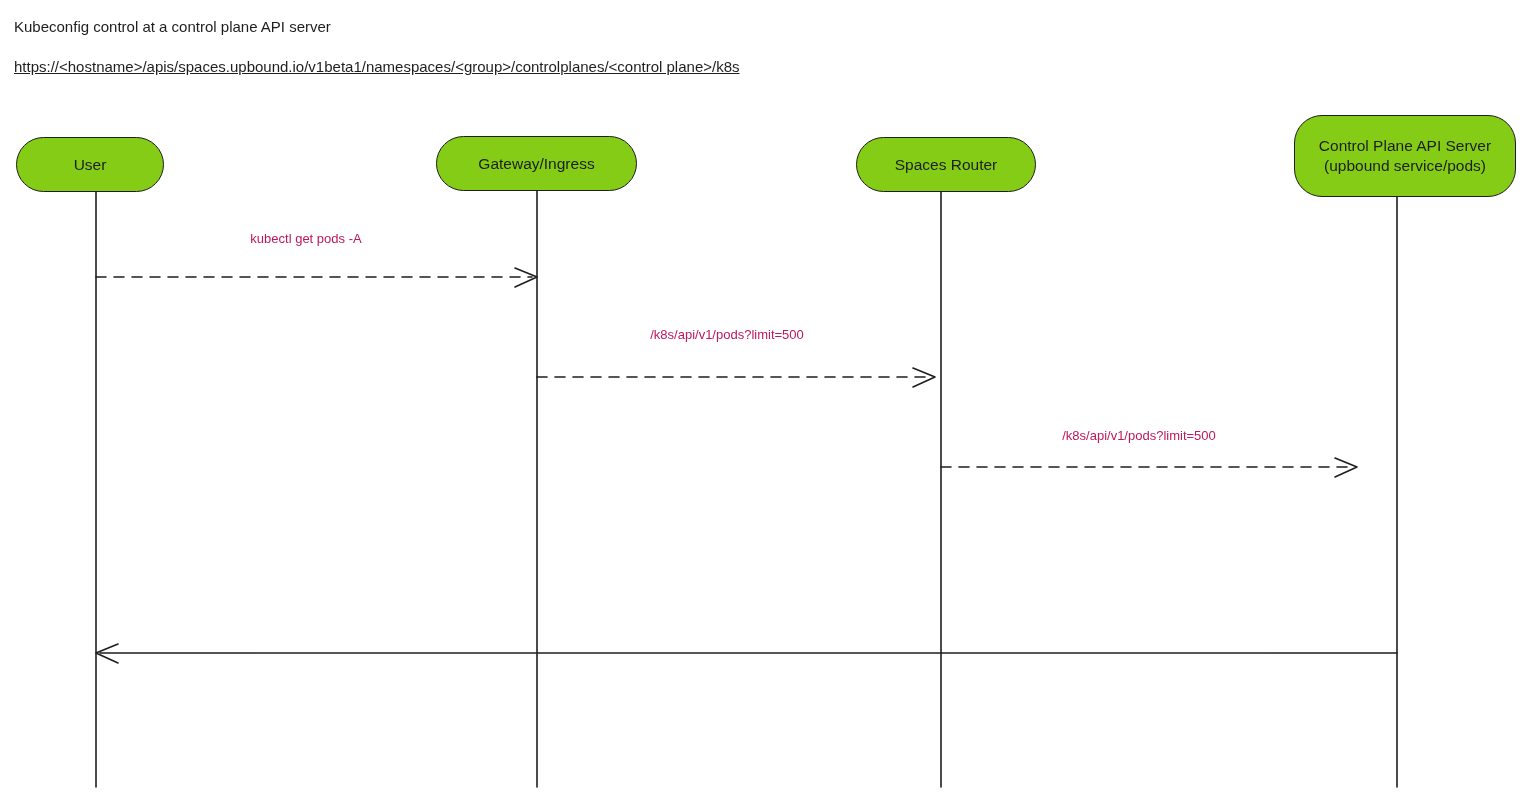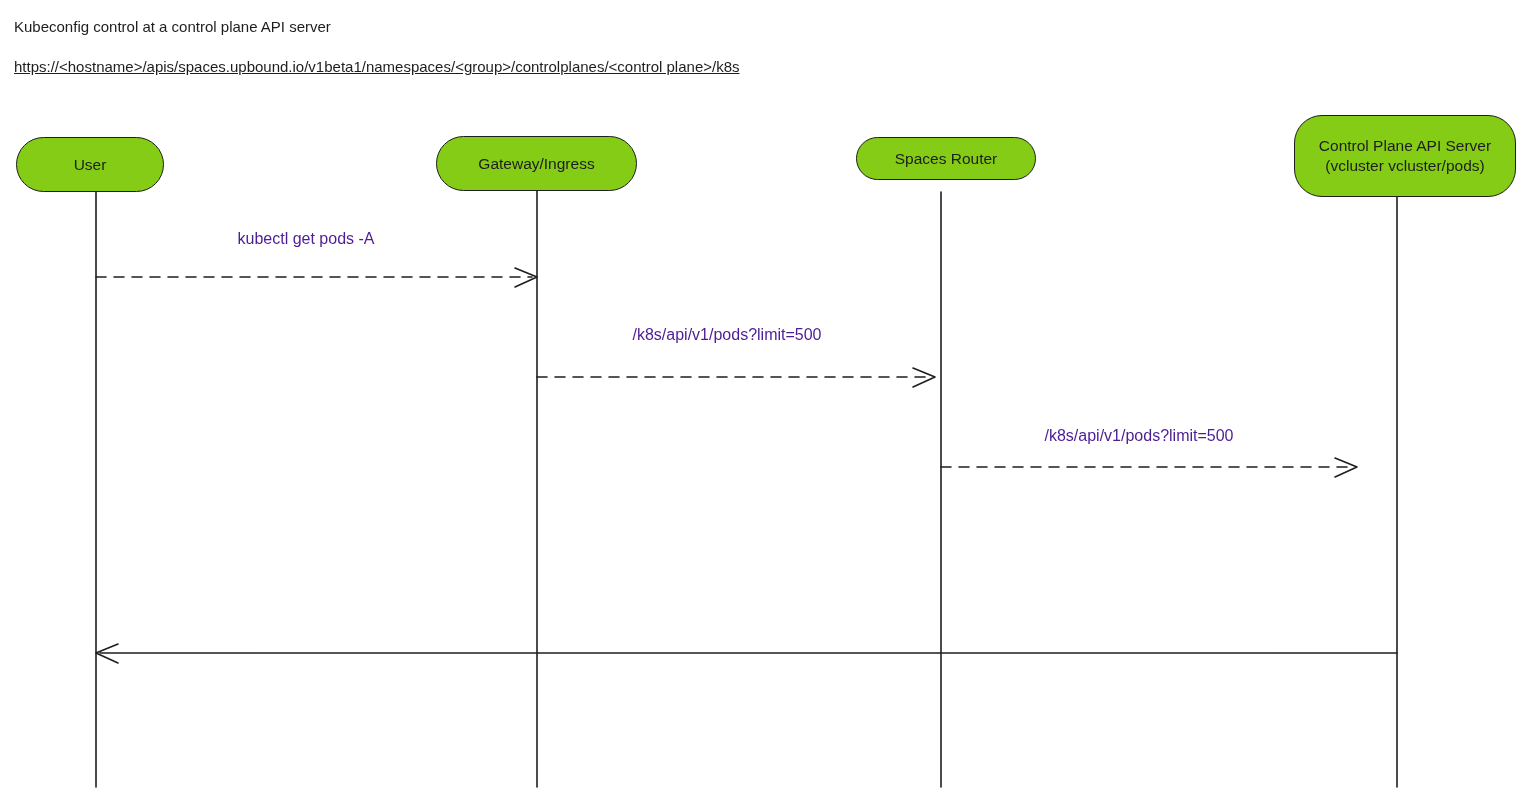--- a/index.html
+++ b/index.html
@@ -53,29 +53,29 @@
     flex-direction: column;
     align-items: center;
     justify-content: center;
     font-size: 15.5px;
     line-height: 20px;
     text-align: center;
     color: #1e1e1e;
   }
   .actor-user     { left: 16px;   top: 137px; width: 148px; height: 55px; }
   .actor-gateway  { left: 436px;  top: 136px; width: 201px; height: 55px; }
-  .actor-router   { left: 856px;  top: 137px; width: 180px; height: 43px; }
+  .actor-router   { left: 856px;  top: 137px; width: 180px; height: 55px; }
   .actor-cp       { left: 1294px; top: 115px; width: 222px; height: 82px; }
 
   .msg-label {
     position: absolute;
-    font-size: 16px;
+    font-size: 13px;
     line-height: 18px;
     text-align: center;
-    color: #4c1d95;
+    color: #be185d;
     white-space: nowrap;
   }
   .msg-label-1 { left: 96px;  width: 420px; top: 230px; }
   .msg-label-2 { left: 527px; width: 400px; top: 326px; }
   .msg-label-3 { left: 931px; width: 416px; top: 427px; }
 </style>
 </head>
 <body>
 
 <div class="canvas">
@@ -118,20 +118,20 @@
   <div class="actor actor-gateway">
     <span>Gateway/Ingress</span>
   </div>
 
   <div class="actor actor-router">
     <span>Spaces Router</span>
   </div>
 
   <div class="actor actor-cp">
     <span>Control Plane API Server</span>
-    <span>(vcluster vcluster/pods)</span>
+    <span>(upbound service/pods)</span>
   </div>
 
   <div class="msg-label msg-label-1">kubectl get pods -A</div>
   <div class="msg-label msg-label-2">/k8s/api/v1/pods?limit=500</div>
   <div class="msg-label msg-label-3">/k8s/api/v1/pods?limit=500</div>
 
 </div>
 
 </body></html>

